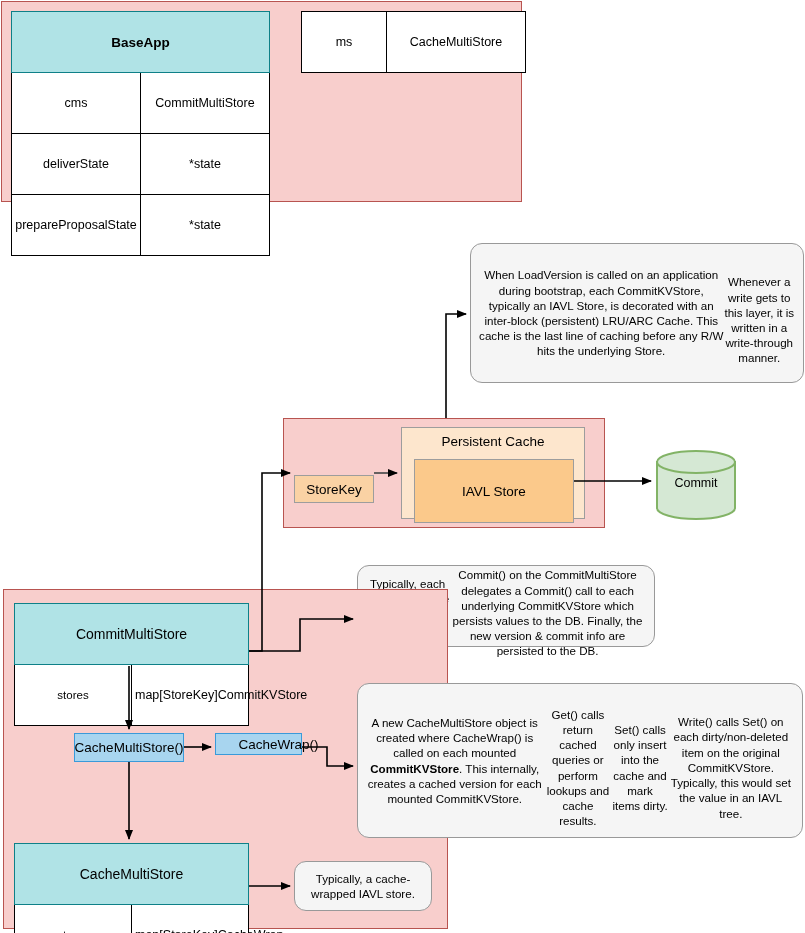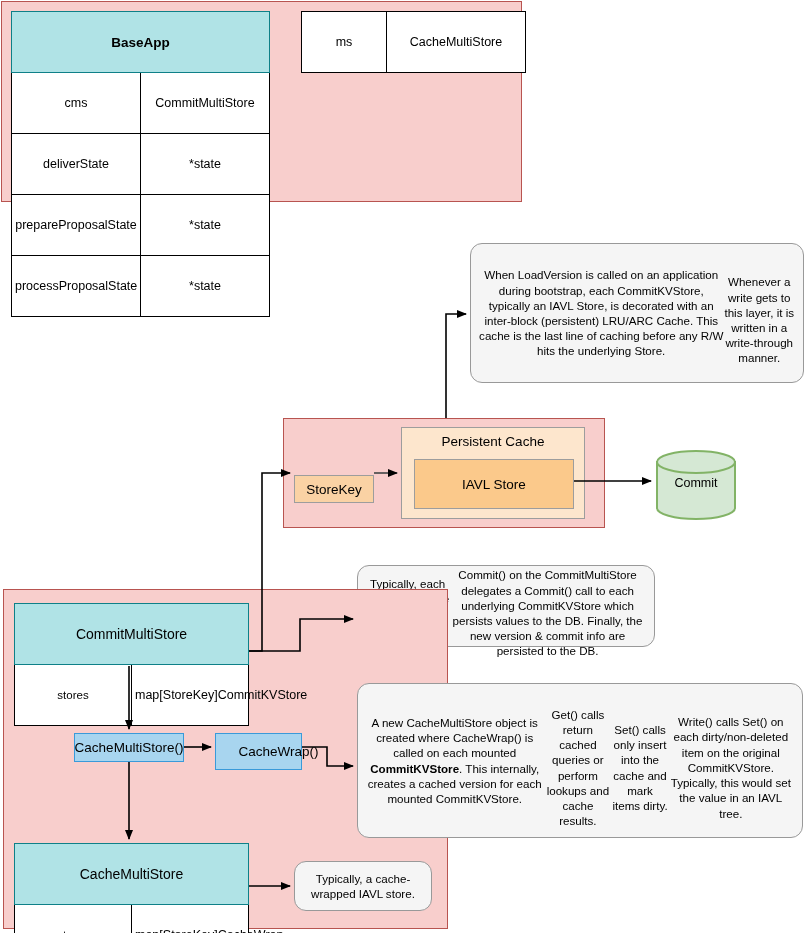--- a/index.html
+++ b/index.html
@@ -151,24 +151,20 @@
       <td style="width:129px">CommitMultiStore</td>
     </tr>
     <tr>
       <td>deliverState</td>
       <td>*state</td>
     </tr>
     <tr>
       <td>prepareProposalState</td>
       <td>*state</td>
     </tr>
-    <tr>
-      <td>processProposalState</td>
-      <td>*state</td>
-    </tr>
   </tbody>
     </table>
 
   <table class="abs struct" style="left:301px; top:11px; width:210px;">
     <tbody>
     <tr>
       <td style="width:78px">ms</td>
       <td style="width:132px">CacheMultiStore</td>
     </tr>
   </tbody>
@@ -183,21 +179,21 @@
   </div>
 
   <div class="abs orange-mid" style="left:294px; top:459px; width:80px; height:28px;">
     <span>StoreKey</span>
   </div>
 
   <div class="abs orange-outer" style="left:401px; top:427px; width:184px; height:92px;">
     <div class="pc-title">Persistent Cache</div>
   </div>
 
-  <div class="abs orange-dark" style="left:414px; top:459px; width:160px; height:50px;">
+  <div class="abs orange-dark" style="left:414px; top:459px; width:160px; height:64px;">
     <span>IAVL Store</span>
   </div>
 
   <div class="cyl-wrap" style="left:655px; top:450px; width:82px; height:70px;">
     <svg width="82" height="70">
       <path d="M 2 12 L 2 58 A 39 11 0 0 0 80 58 L 80 12 Z" fill="#d5e8d4" stroke="#82b366" stroke-width="2"></path>
       <ellipse cx="41" cy="12" rx="39" ry="11" fill="#d5e8d4" stroke="#82b366" stroke-width="2"></ellipse>
     </svg>
     <div class="cyl-label">Commit</div>
   </div>
@@ -226,21 +222,21 @@
     <p><span>A new CacheMultiStore object is created where CacheWrap() is called on each mounted </span><span class="b">CommitKVStore</span><span>. This internally, creates a cached version for each mounted CommitKVStore.</span></p>
     <p>Get() calls return cached queries or perform lookups and cache results.</p>
     <p>Set() calls only insert into the cache and mark items dirty.</p>
     <p>Write() calls Set() on each dirty/non-deleted item on the original CommitKVStore. Typically, this would set the value in an IAVL tree.</p>
   </div>
 
   <div class="abs blue-box" style="left:74px; top:733px; width:110px; height:29px;">
     <span>CacheMultiStore()</span>
   </div>
 
-  <div class="abs blue-box" style="left:215px; top:733px; width:87px; height:37px;padding-left:40px;">
+  <div class="abs blue-box" style="left:215px; top:733px; width:87px; height:22px;padding-left:40px;">
     <span>CacheWrap()</span>
   </div>
 
   <table class="abs struct" style="left:14px; top:843px; width:235px;">
     <tbody>
         <tr>
       <td class="hdr-plain" colspan="2">CacheMultiStore</td>
     </tr>
     <tr>
       <td style="width:49px; font-size:11.5px;">stores</td>

